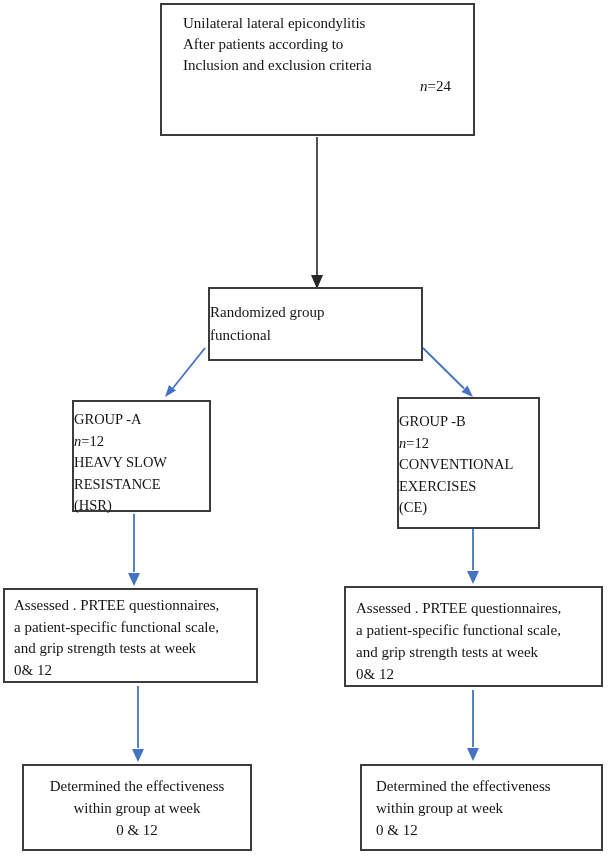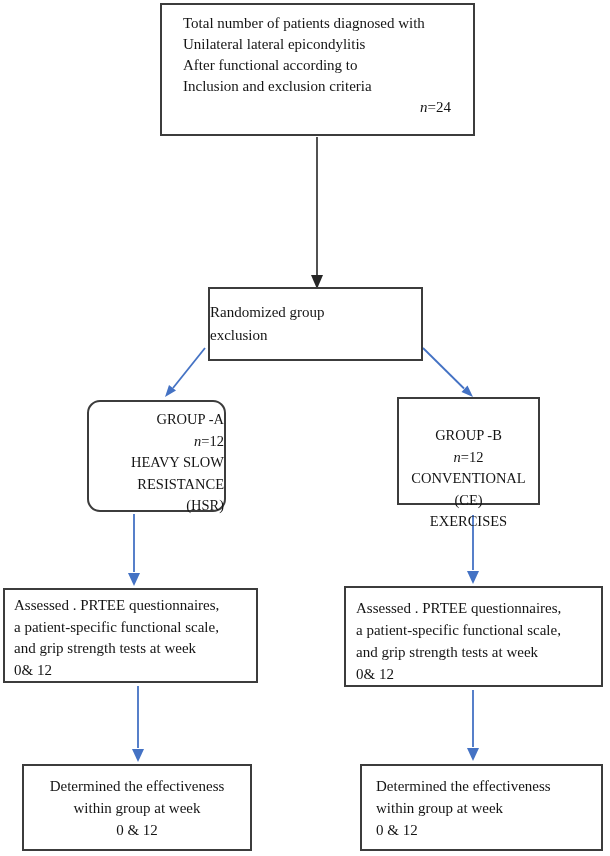--- a/index.html
+++ b/index.html
@@ -27,22 +27,22 @@
     line-height: 21px;
   }
   .line { white-space: nowrap; }
   .italic-n { font-style: italic; }
 
   .box-top   { left: 160px; top: 3px;   width: 315px; height: 133px; padding: 8px 6px 0 21px; text-align: left; }
   .box-top .nline { text-align: right; padding-right: 16px; }
 
   .box-rand  { left: 208px; top: 287px; width: 215px; height: 74px;  padding-top: 12px; text-align: left; line-height: 23px; }
 
-  .box-ga    { left: 87px;  top: 400px; width: 139px; height: 112px; padding-top: 7px; text-align: right; font-size: 14.5px; line-height: 21.5px; border-radius: 13px; }
-  .box-gb    { left: 397px; top: 397px; width: 143px; height: 108px; padding-top: 26px; text-align: center; font-size: 14.5px; line-height: 21.5px; }
+  .box-ga    { left: 72px;  top: 400px; width: 139px; height: 112px; padding-top: 7px; text-align: left; font-size: 14.5px; line-height: 21.5px; }
+  .box-gb    { left: 397px; top: 397px; width: 143px; height: 132px; padding-top: 12px; font-size: 14.5px; line-height: 21.5px; }
 
   .box-al    { left: 3px;   top: 588px; width: 255px; height: 95px;  padding: 5px 2px 0 9px;  text-align: left; line-height: 21.5px; }
   .box-ar    { left: 344px; top: 586px; width: 259px; height: 101px; padding: 9px 2px 0 10px; text-align: left; line-height: 22px; }
   .box-al .lastline, .box-ar .lastline { }
 
   .box-dl    { left: 22px;  top: 764px; width: 230px; height: 87px;  padding-top: 9px; text-align: center; line-height: 22px; }
   .box-dr    { left: 360px; top: 764px; width: 243px; height: 87px;  padding: 9px 0 0 14px; text-align: left; line-height: 22px; }
 </style>
 </head>
 <body>
@@ -80,46 +80,45 @@
       <polygon points="138,762 132,749 144,749" fill="#4472C4"></polygon>
     </g>
 
     <g>
       <line x1="473" y1="690" x2="473" y2="747" stroke-width="1.8" stroke="#4472C4"></line>
       <polygon points="473,761 467,748 479,748" fill="#4472C4"></polygon>
     </g>
   </svg>
 
   <div class="box box-top">
-    <div class="line">Total number of patients diagnosed with</div>
     <div class="line">Unilateral lateral epicondylitis</div>
-    <div class="line">After  functional according to</div>
+    <div class="line">After  patients according to</div>
     <div class="line">Inclusion and exclusion criteria</div>
     <div class="line nline"><span class="italic-n">n</span><span>=24</span></div>
   </div>
 
   <div class="box box-rand">
     <div class="line">Randomized group</div>
-    <div class="line">exclusion</div>
+    <div class="line">functional</div>
   </div>
 
   <div class="box box-ga">
     <div class="line">GROUP -A</div>
     <div class="line"><span class="italic-n">n</span><span>=12</span></div>
     <div class="line">HEAVY SLOW</div>
     <div class="line">RESISTANCE</div>
     <div class="line">(HSR)</div>
   </div>
 
   <div class="box box-gb">
     <div class="line">GROUP -B</div>
     <div class="line"><span class="italic-n">n</span><span>=12</span></div>
     <div class="line">CONVENTIONAL</div>
+    <div class="line">EXERCISES</div>
     <div class="line">(CE)</div>
-    <div class="line">EXERCISES</div>
   </div>
 
   <div class="box box-al">
     <div class="line">Assessed . PRTEE questionnaires,</div>
     <div class="line">a patient-specific functional scale,</div>
     <div class="line">and grip strength tests at week</div>
     <div class="line lastline">0&amp; 12</div>
   </div>
 
   <div class="box box-ar">

